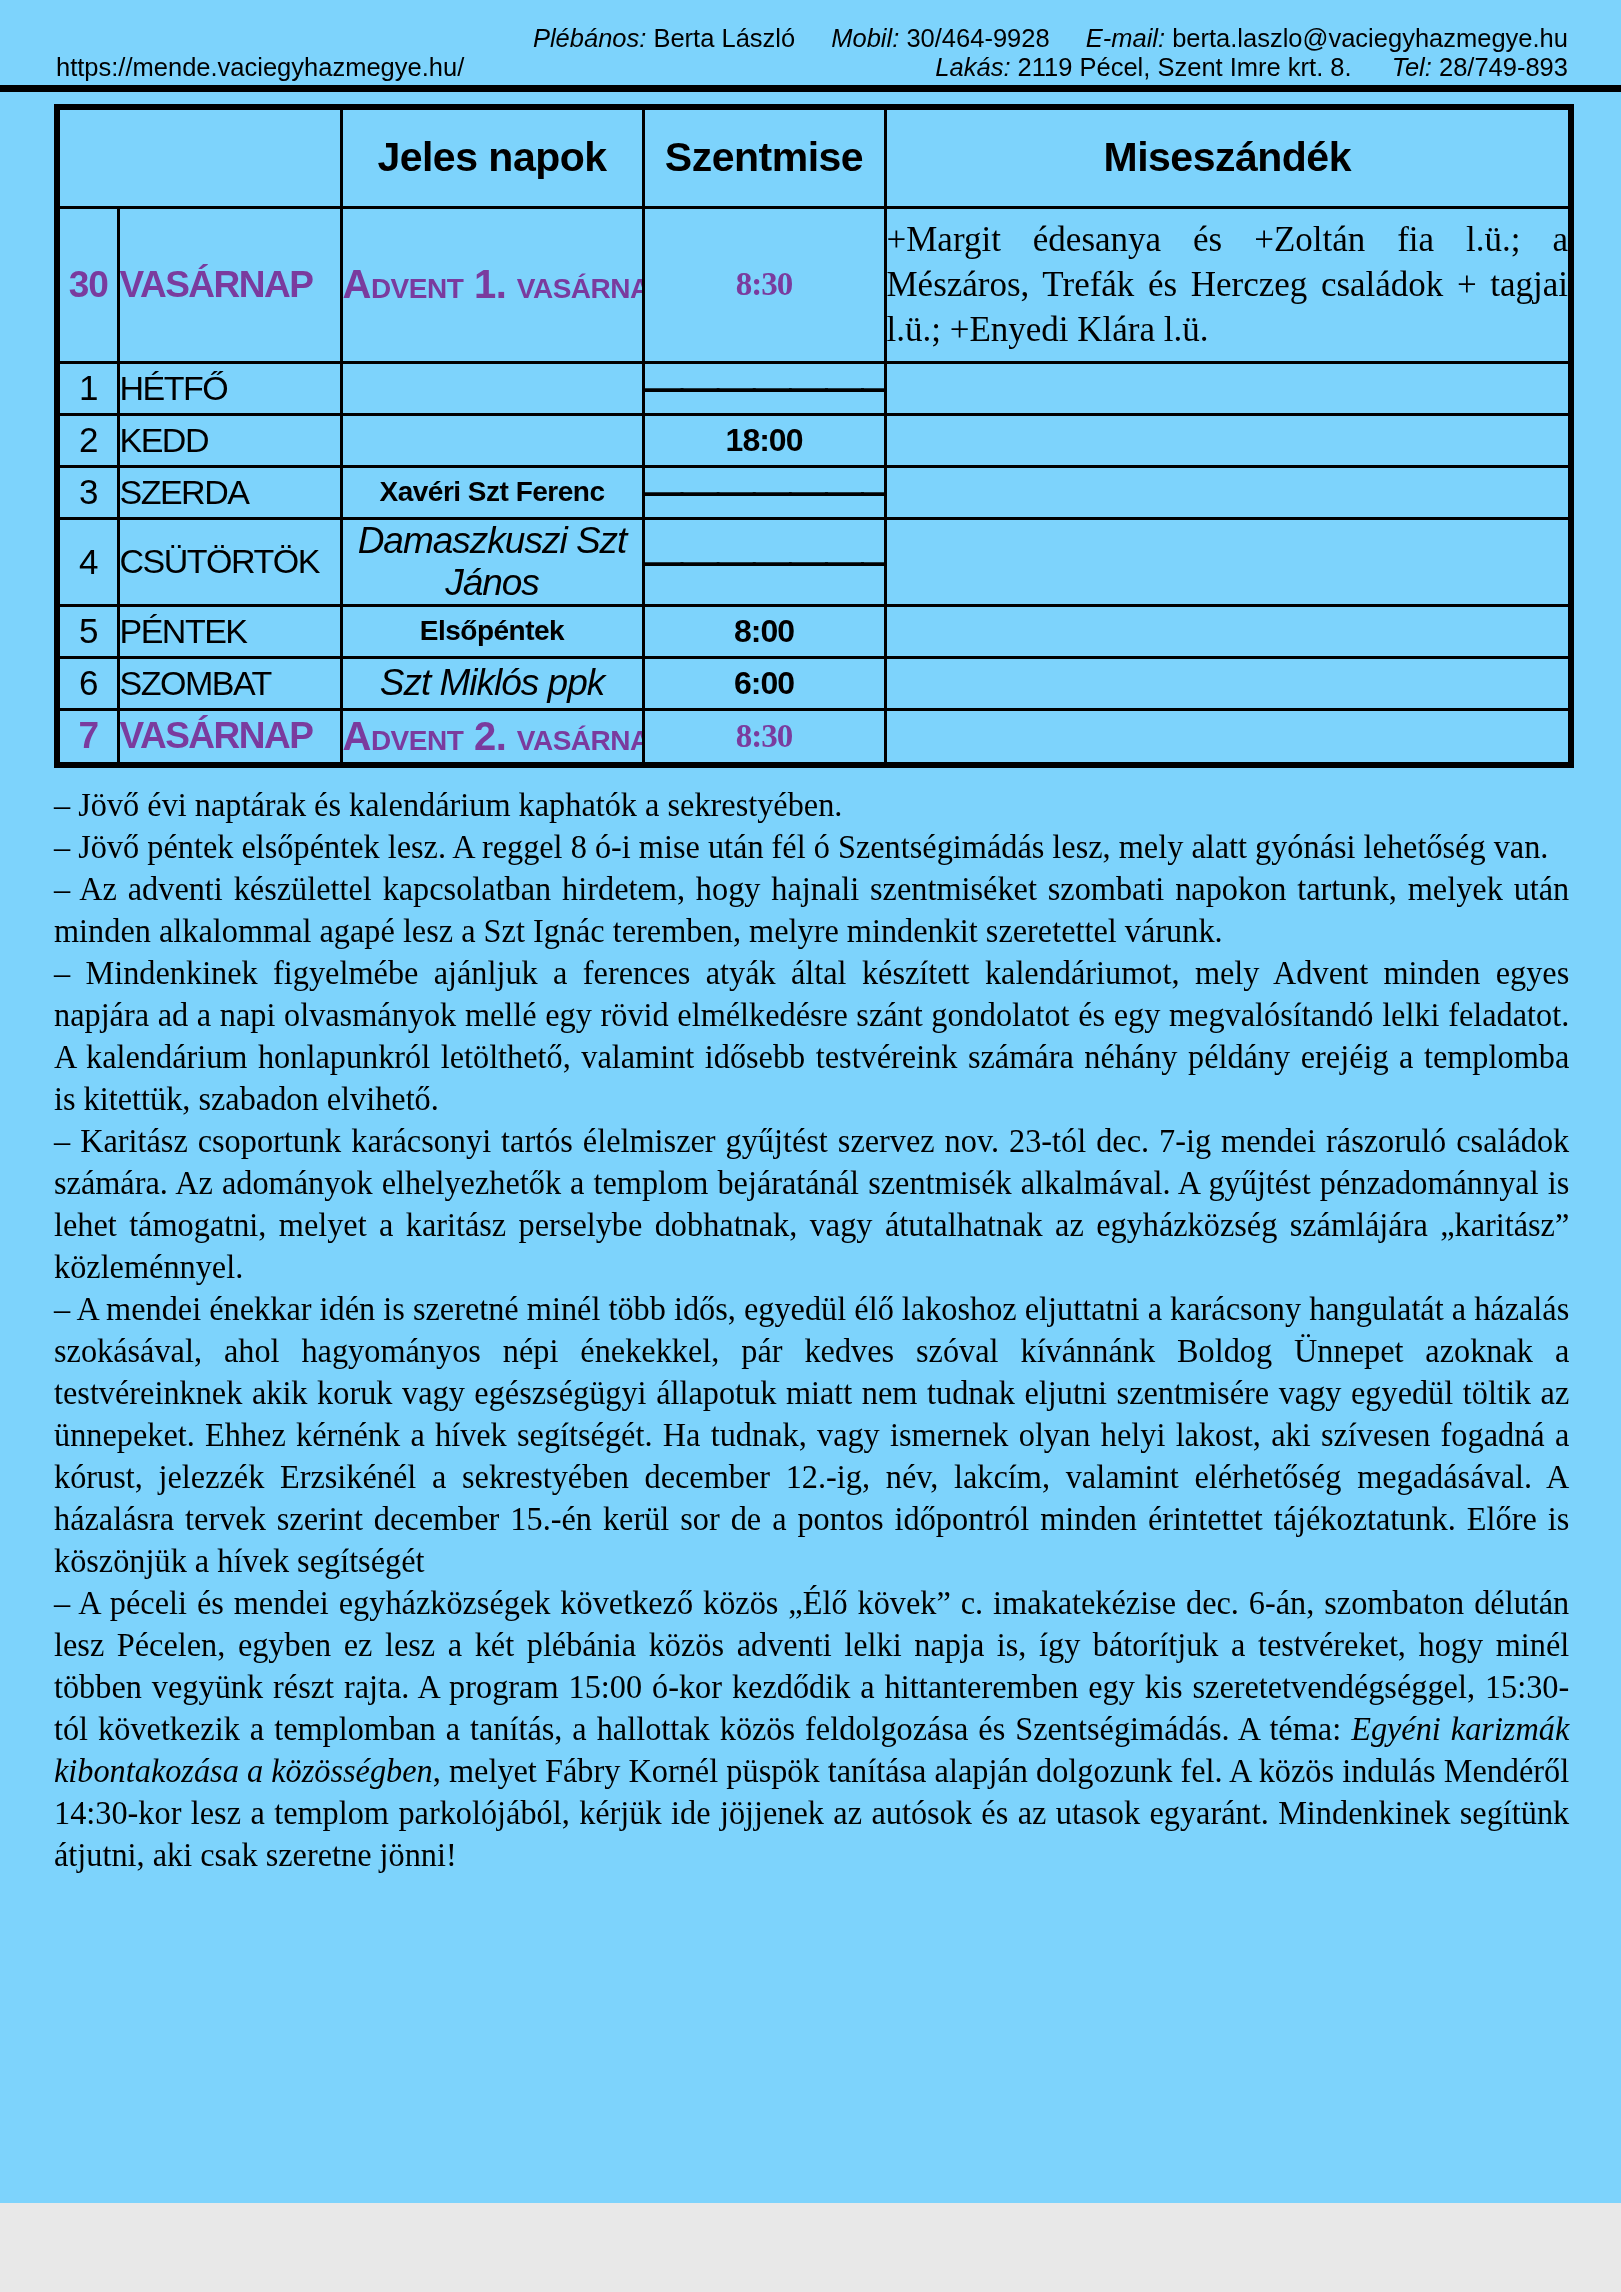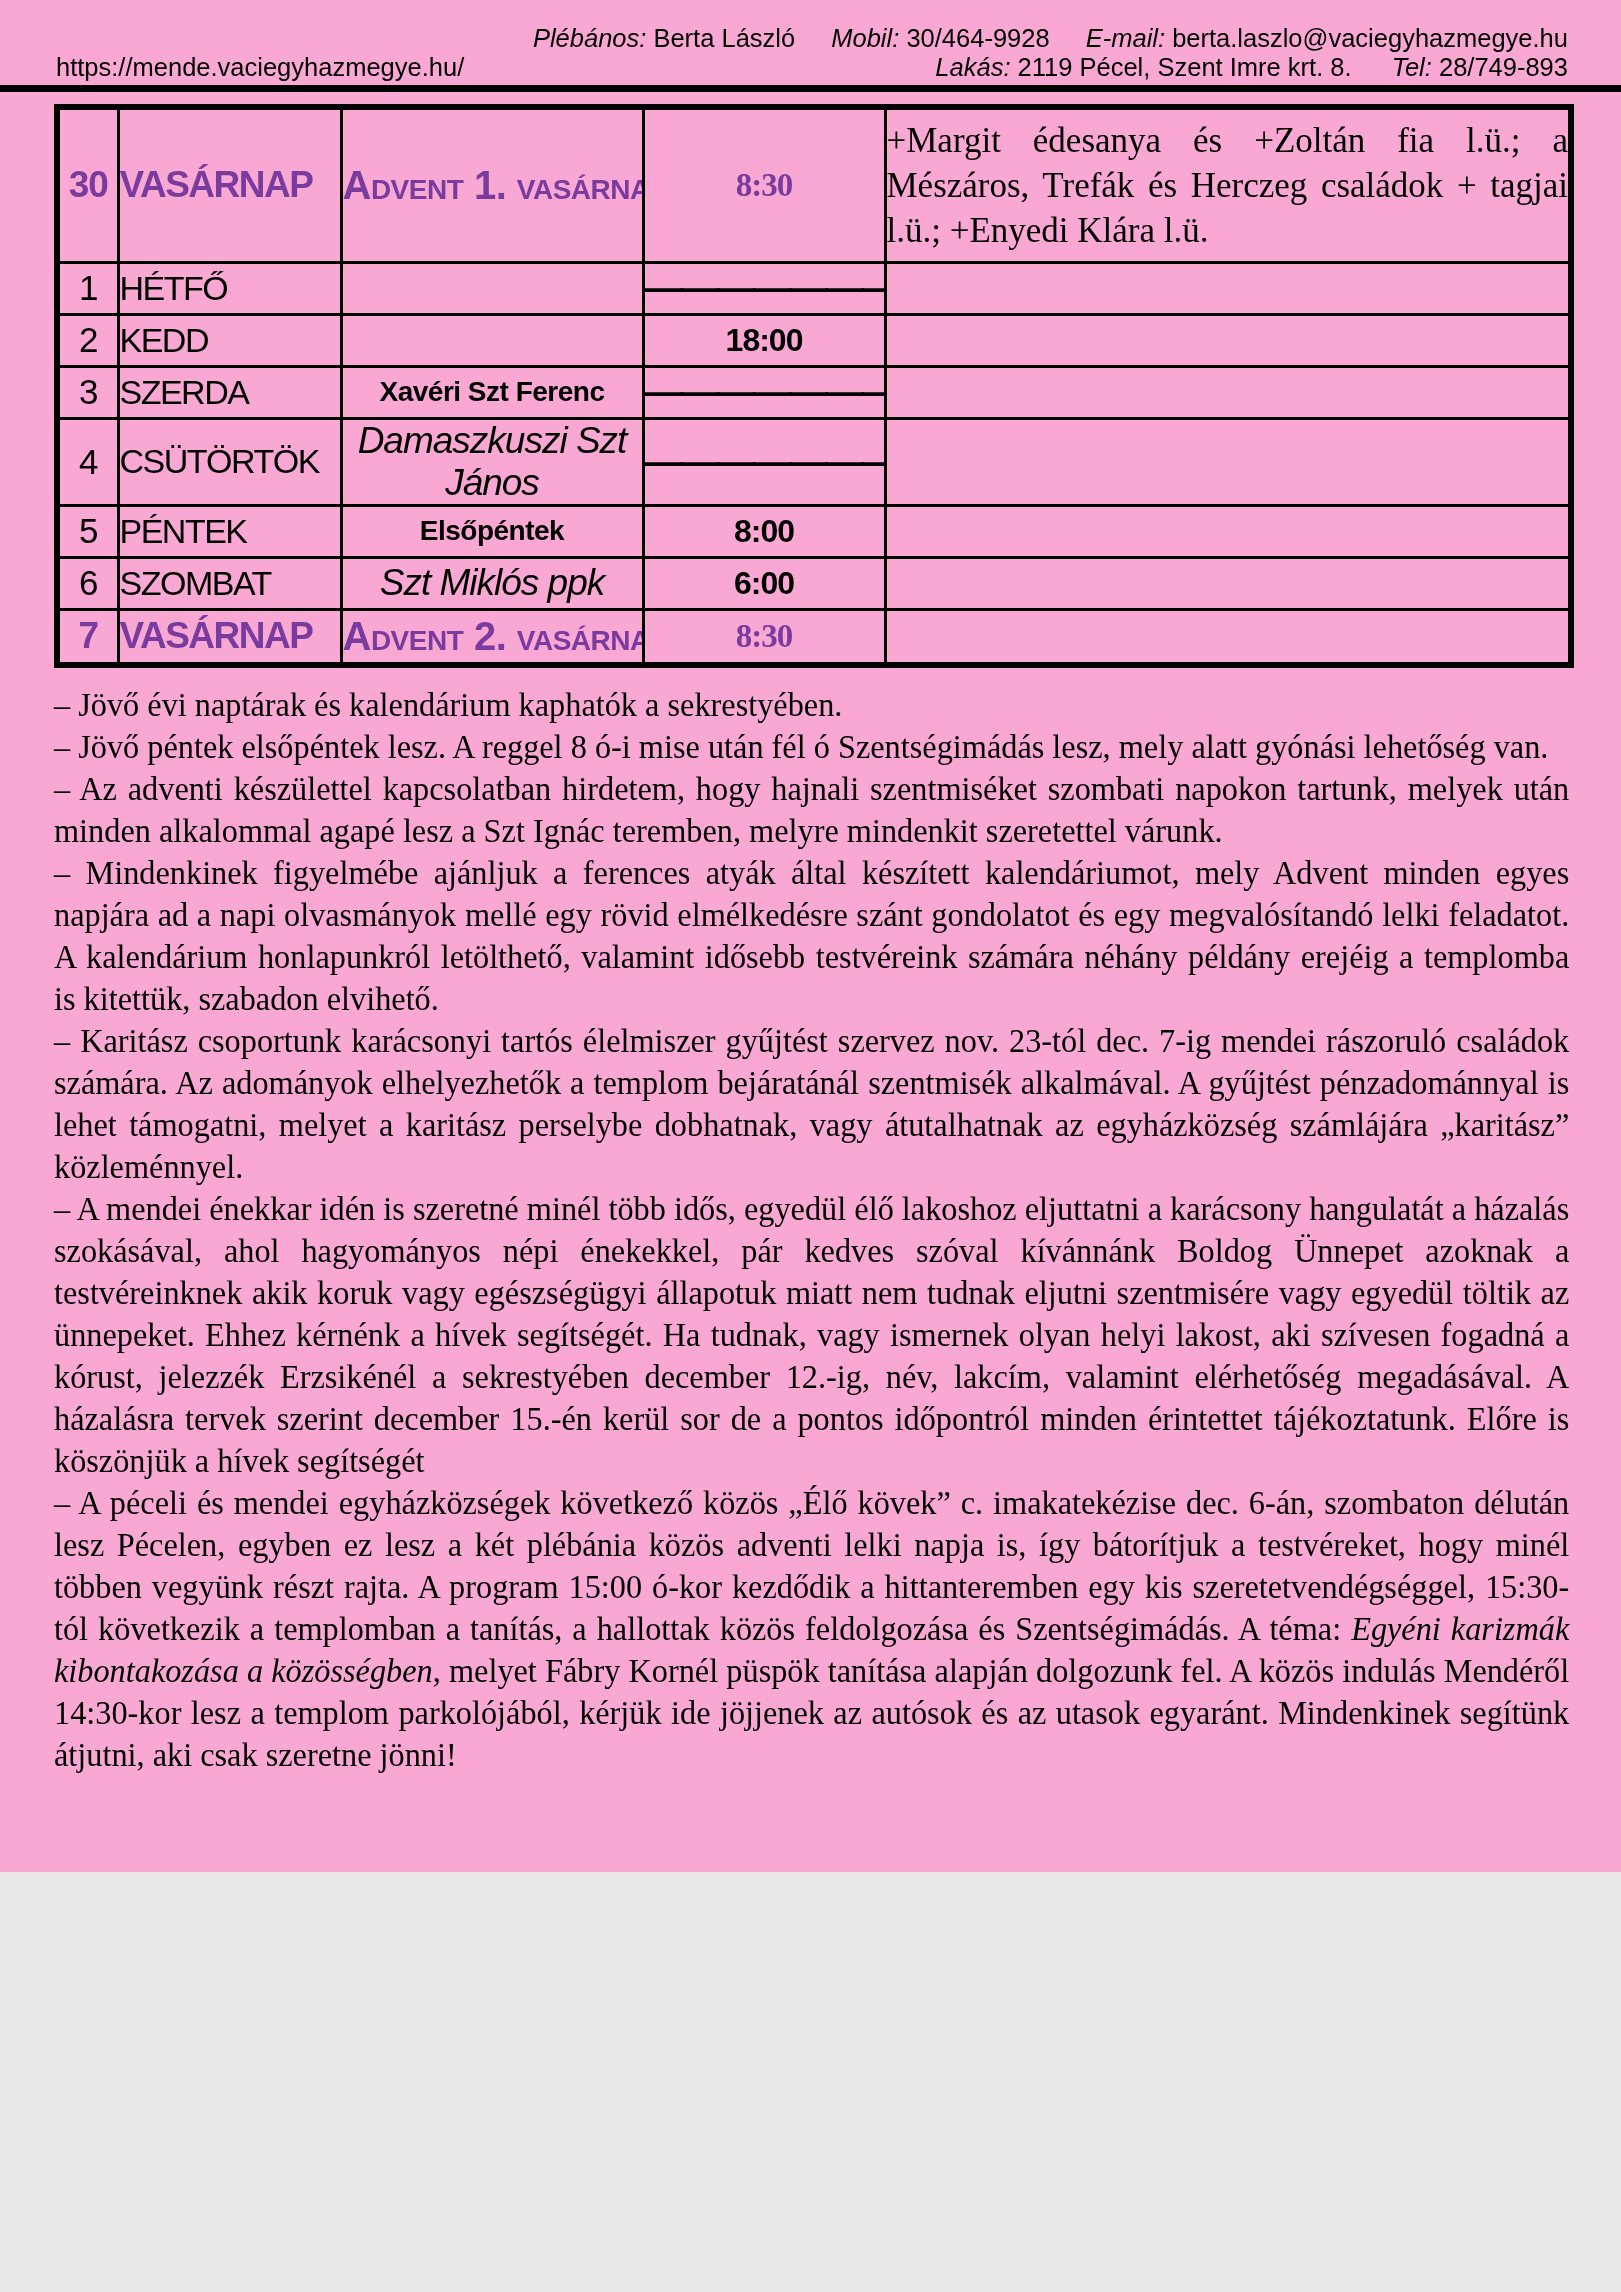--- a/index.html
+++ b/index.html
@@ -1,21 +1,21 @@
 <!DOCTYPE html>
 <html style="--purple: #7a3b9e; --title-purple: #8a40c0;"><head>
 <meta charset="utf-8">
 <style>
   * { box-sizing: border-box; }
   html,body { margin:0; padding:0; background:#e8e8e8; }
   .page {
     position: relative;
-    width: 1621px; height: 1872px;
+    width: 1621px; height: 2203px;
     margin: 0 auto;
-    background: #f9a8d4;
+    background: #7dd3fc;
     color: #000;
     font-family: "Liberation Sans", sans-serif;
     overflow: hidden;
   }
   
   .hdr { padding-top: 23.5px; }
   .hdr-line1 { text-align: right; padding-right: 53px; font-size: 25.5px; line-height: 29px; white-space: nowrap; }
   .hdr-line2 { display: flex; justify-content: space-between; padding: 0 53px 0 56px; font-size: 25.5px; line-height: 29px; white-space: nowrap; align-items: flex-end; }
   .hdr-seg { display: inline-block; }
   .hdr-line1 .hdr-seg + .hdr-seg { margin-left: 29px; }
@@ -95,20 +95,26 @@
   <div class="table-wrap">
     <table class="sched">
       <colgroup>
         <col style="width:61px">
           <col style="width:223px">
           <col style="width:302px">
           <col style="width:242px">
           <col style="width:686px">
       </colgroup>
       <tbody>
+          <tr class="r-head">
+        <th class="colhead" colspan="2"></th>
+        <th class="colhead">Jeles napok</th>
+        <th class="colhead">Szentmise</th>
+        <th class="colhead">Miseszándék</th>
+      </tr>
       <tr class="r-sun30 sunday">
         <td class="num">30</td>
         <td class="day">VASÁRNAP</td>
         <td class="jeles advent">Advent 1. vasárnapja</td>
         <td class="time">8:30</td>
         <td class="intent">+Margit édesanya és +Zoltán fia l.ü.; a Mészáros, Trefák és Herczeg családok + tagjai l.ü.; +Enyedi Klára l.ü.</td>
       </tr>
       <tr class="r-wk">
         <td class="num">1</td>
         <td class="day">HÉTFŐ</td>

